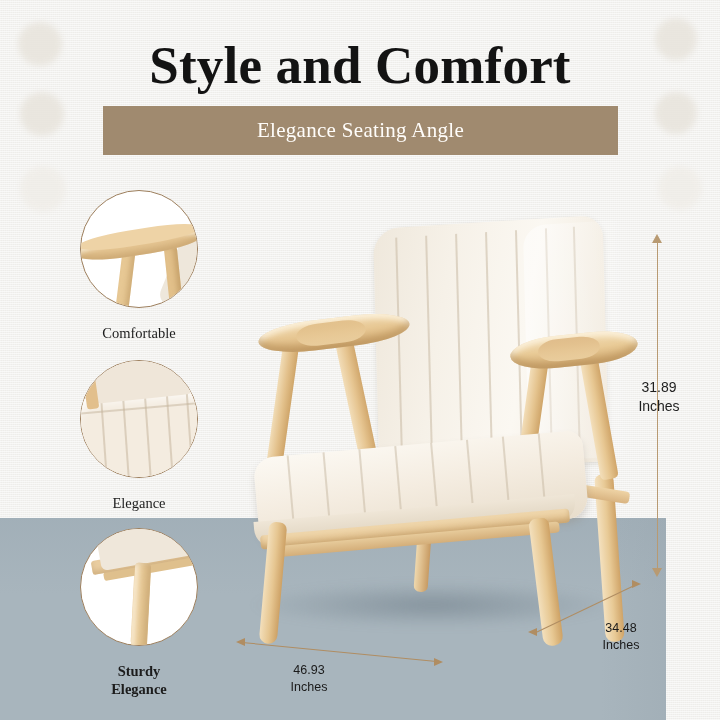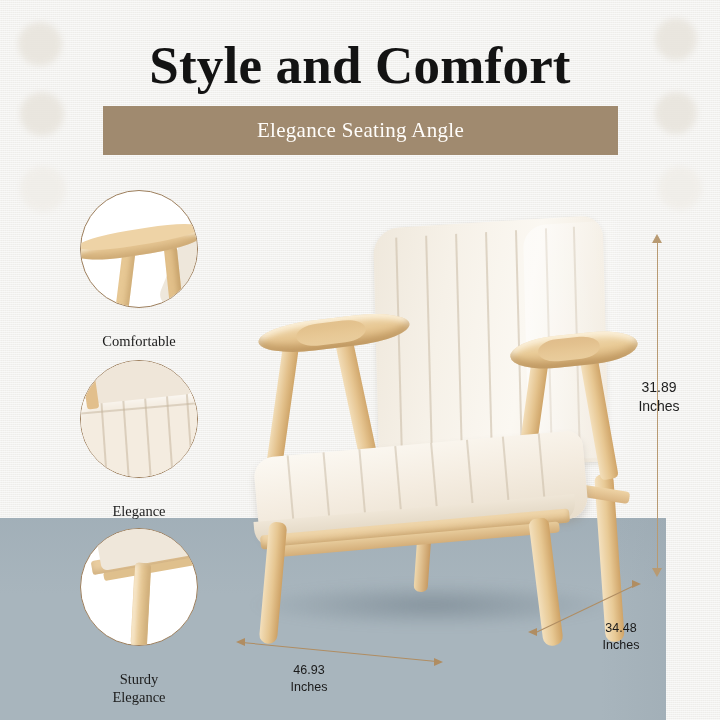--- a/index.html
+++ b/index.html
@@ -34,21 +34,21 @@
   .banner{position:absolute;left:103px;top:106px;width:515px;height:49px;background:#a08a6f;
     display:flex;align-items:center;justify-content:center;}
   .banner span{font-family:"Liberation Serif","DejaVu Serif",serif;
     font-size:21px;color:#fffdfa;letter-spacing:.3px;}
 
   
   .feature{position:absolute;width:150px;text-align:center;}
   .fcircle{width:116px;height:116px;border-radius:50%;margin:0 auto;
     border:1.6px solid #9d7f5d;overflow:hidden;position:relative;background:#fff;}
   .fcircle .inner{position:absolute;inset:0;}
-  .flabel{margin-top:24px;font-family:"Liberation Serif","DejaVu Serif",serif;
+  .flabel{margin-top:16px;font-family:"Liberation Serif","DejaVu Serif",serif;
     font-size:14.5px;color:#1c1c1c;line-height:1.25;}
 
   
   .c1-top{position:absolute;left:-6px;top:44px;width:128px;height:20px;background:#e6c693;
     border-radius:50%/60%;transform:rotate(-9deg);
     box-shadow:inset 0 -5px 7px rgba(175,135,80,.45),inset 0 4px 5px rgba(255,245,225,.8);}
   .c1-top2{position:absolute;left:-4px;top:38px;width:124px;height:16px;background:#eed3a6;
     border-radius:50%/60%;transform:rotate(-9deg);}
   .c1-legL{position:absolute;left:38px;top:58px;width:13px;height:62px;background:#e7c894;
     transform:rotate(7deg);border-radius:3px;
@@ -246,21 +246,21 @@
         <div class="c2-seam"></div>
         <div class="c2-top"></div>
         <div class="c2-wood"></div>
       </div>
     </div>
     <div class="flabel">
       <div>Elegance</div>
     </div>
   </div>
 
-  <div class="feature" style="left:64px;top:528px;">
+  <div class="feature" style="left:64px;top:528px;font-weight:bold;">
     <div class="fcircle">
       <div class="inner">
         <div class="c3-leg"></div>
         <div class="c3-rail2"></div>
         <div class="c3-rail"></div>
         <div class="c3-seat"></div>
         <div class="c3-leg" style="left:52px;top:34px;height:86px;"></div>
       </div>
     </div>
     <div class="flabel">

